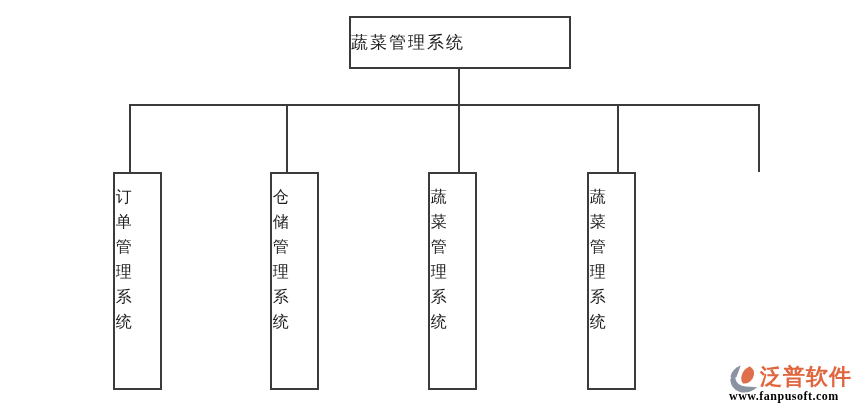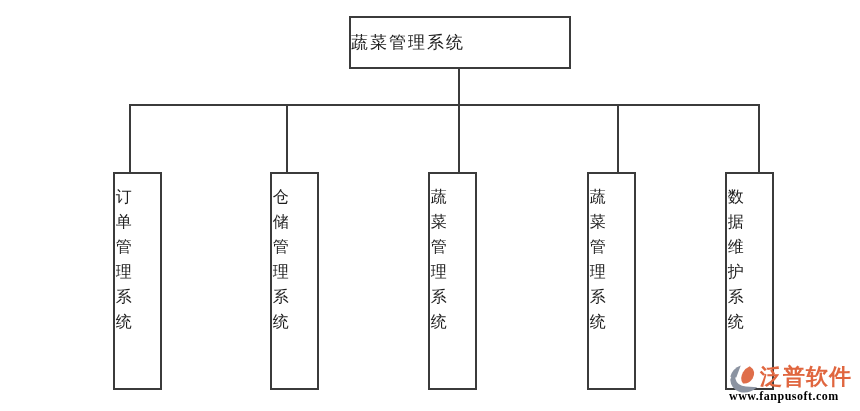--- a/index.html
+++ b/index.html
@@ -125,23 +125,20 @@
   </div>
   <div class="node-box module-box mb2">
     <div class="module-label">仓储管理系统</div>
   </div>
   <div class="node-box module-box mb3">
     <div class="module-label">蔬菜管理系统</div>
   </div>
   <div class="node-box module-box mb4">
     <div class="module-label">蔬菜管理系统</div>
   </div>
-  <div class="node-box module-box mb5">
-    <div class="module-label">数据维护系统</div>
-  </div>
 
   <div class="watermark">
     <svg class="wm-logo" viewBox="0 0 40 40">
       <path d="M3 17 Q6 6 17 2 L11 18 Z" fill="#8b93a1"></path>
       <path d="M29 3 Q38 9 33 19 Q28 27 20 26 Q15 20 20 11 Q24 5 29 3 Z" fill="#df6e4a"></path>
       <path d="M3 21 Q4 33 15 37 Q27 41 39 31 L24 30 Q12 29 10 20 Q9 15 12 9 L7 13 Q4 16 3 21 Z" fill="#8b93a1"></path>
     </svg>
     <span class="wm-brand">泛普软件</span>
     <span class="wm-url">www.fanpusoft.com</span>
   </div>

